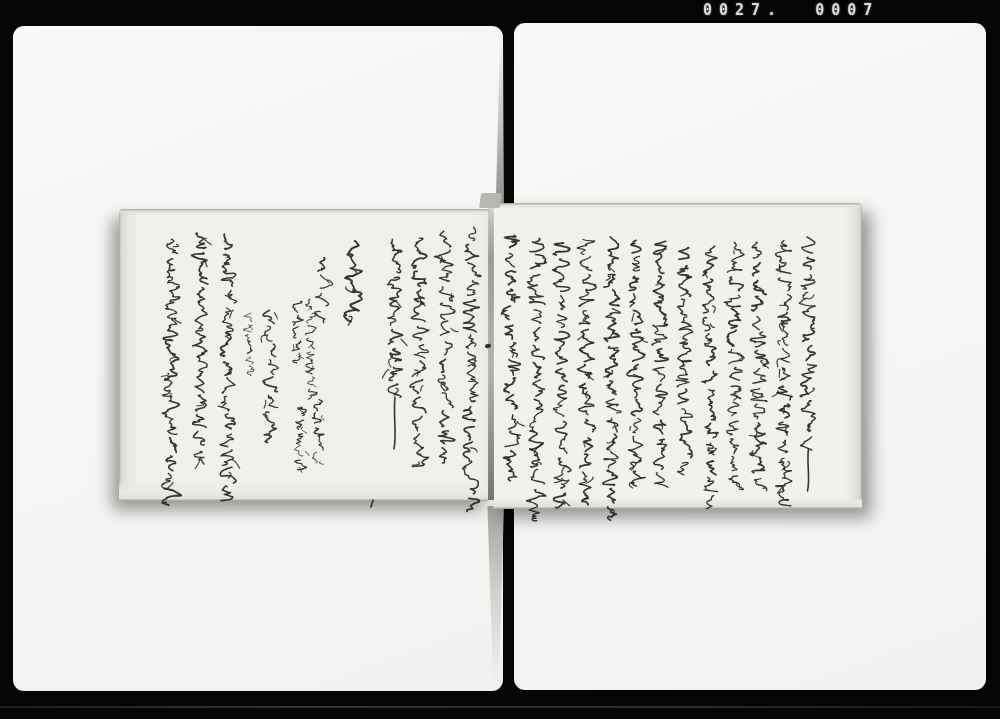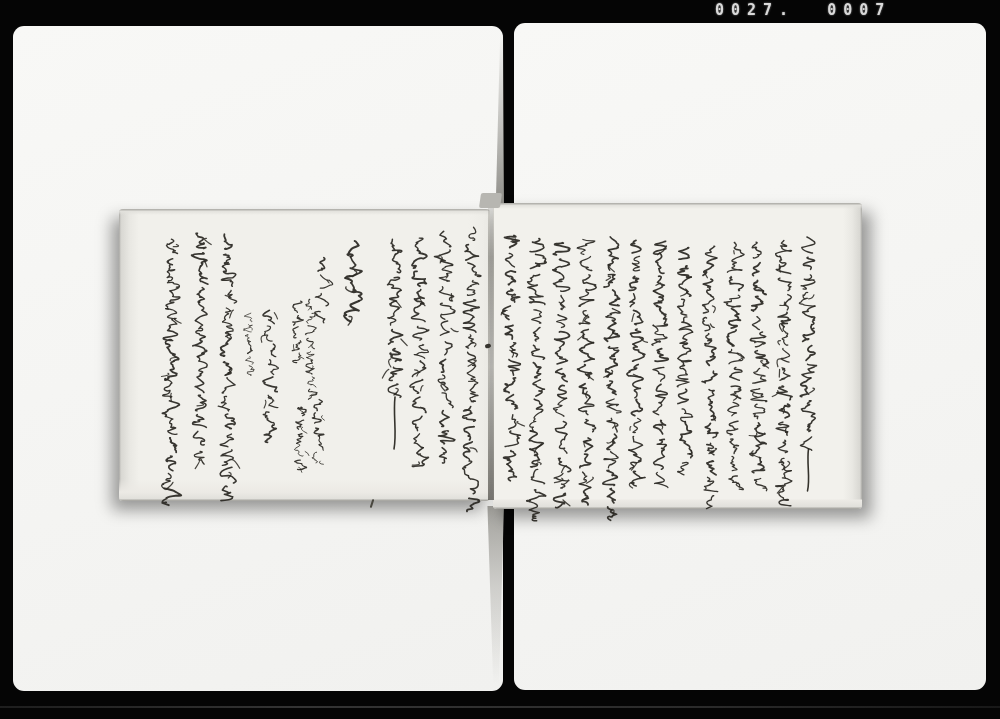--- a/index.html
+++ b/index.html
@@ -5,21 +5,21 @@
   html,body{margin:0;padding:0;background:#050505;}
   body{width:1000px;height:719px;position:relative;overflow:hidden;
        font-family:"DejaVu Sans","Liberation Sans",sans-serif;}
   .scene{position:absolute;inset:0;}
 
   
   .counter{position:absolute;left:703px;top:1px;width:220px;height:20px;
     font-family:"DejaVu Sans Mono","Liberation Mono",monospace;
     font-size:15px;font-weight:bold;letter-spacing:7px;color:#d9d9d9;
     white-space:pre;text-shadow:0 0 2px rgba(255,255,255,.55);
-    transform:scaleY(1.05);margin-left:12px;}
+    transform:scaleY(1.05);}
 
   
   .sheet{position:absolute;border-radius:11px;
     background:linear-gradient(160deg,#f8f8f6 0%,#f4f4f2 60%,#f1f1ef 100%);}
   .sheet-left{left:13px;top:26px;width:490px;height:665px;}
   .sheet-right{left:514px;top:23px;width:472px;height:667px;}
 
   
   .gap-sliver-top{position:absolute;left:494px;top:32px;width:10px;height:172px;
     background:linear-gradient(180deg,rgba(150,149,144,0) 0%,rgba(150,149,144,.55) 55%,#8f8e89 100%);

